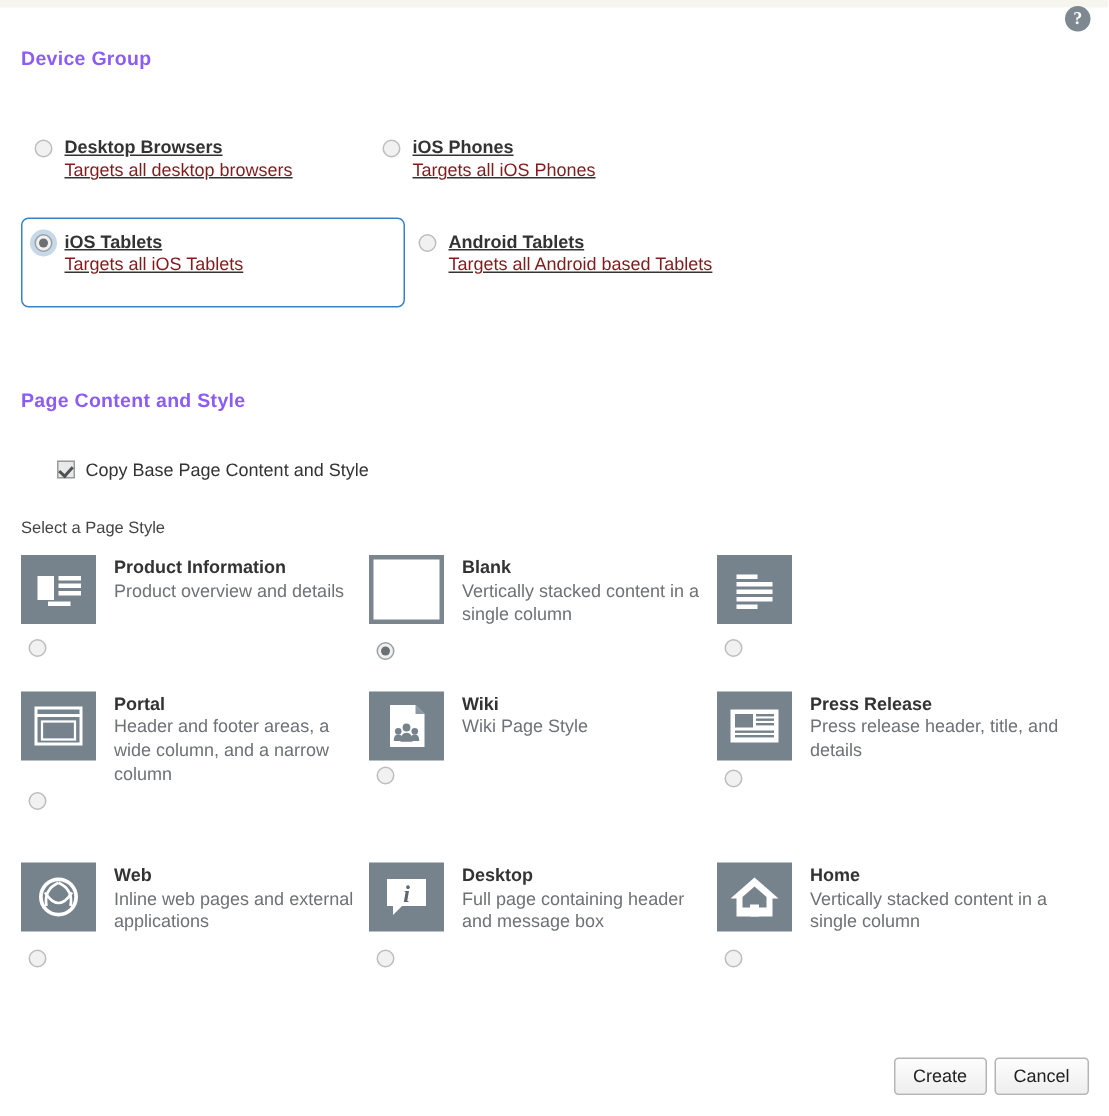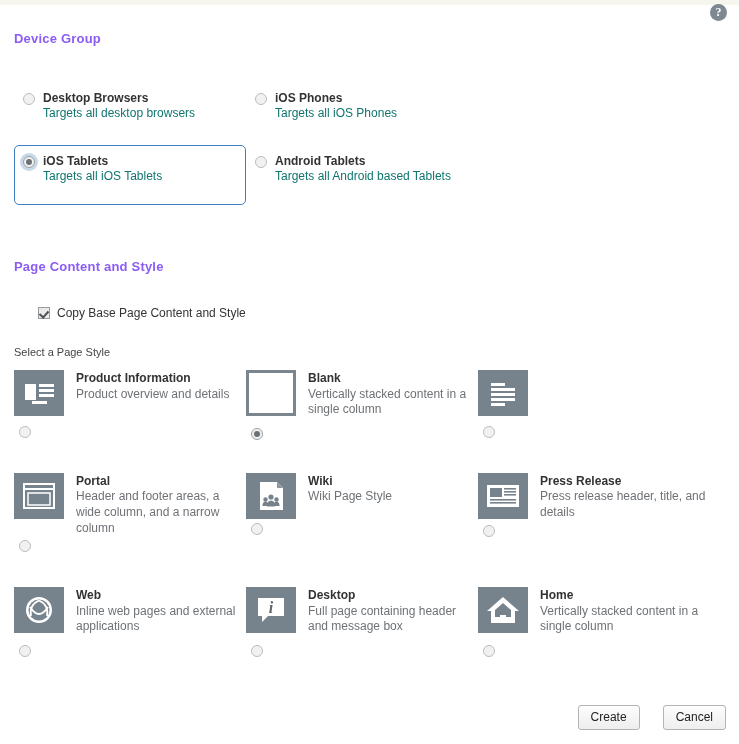--- a/index.html
+++ b/index.html
@@ -41,29 +41,30 @@
   }
   .device-row{display:flex;}
   .device-opt{
     position:relative;
     display:flex;align-items:flex-start;
     box-sizing:border-box;
     padding:8px 10px 8px 8px;
     border:1px solid transparent;
     border-radius:5px;
     cursor:pointer;
+    text-decoration:underline;
   }
   .device-opt.selected{
     border-color:#3b82c4;
     background:#ffffff;
   }
   .device-opt .rd{flex:0 0 auto;margin-top:2px;margin-right:8px;}
   .device-text{line-height:1.28;}
   .device-name{font-weight:bold;color:#333333;font-size:12px;}
-  .device-desc{color:#0f766e;font-size:12px;margin-top:18px;max-width:160px;}
+  .device-desc{color:#7f1d1d;font-size:12px;margin-top:18px;max-width:160px;}
   
   .rd{
     width:12px;height:12px;border-radius:50%;
     background:#f1f1f1;
     border:1px solid #bdbdbd;
     box-sizing:border-box;
     display:inline-block;
     position:relative;
   }
   .rd.checked{
@@ -118,21 +119,21 @@
     border:3px solid #7b858d;
     width:44px;height:40px;
   }
   .style-text{line-height:1.3;padding-top:1px;}
   .style-name{font-weight:bold;font-size:12px;color:#333333;}
   .style-desc{color:#6e7276;font-size:12px;max-width:150px;margin-top:0px;}
   .style-radio{margin-top:10px;margin-left:5px;}
   
   .footer{
     position:absolute;right:13px;bottom:14px;
-    display:flex;gap:23px;
+    display:flex;gap:5px;
   }
   .btn{
     font-family:"Liberation Sans", sans-serif;
     font-size:12px;color:#222222;
     background:linear-gradient(#fdfdfd,#eeeeee);
     border:1px solid #b4b4b4;
     border-radius:3px;
     padding:5px 12px 6px;
     cursor:pointer;
     line-height:1;
@@ -159,21 +160,21 @@
     <div class="device-opt" style="width:232px">
       <span class="rd"></span>
       <span class="device-text">
         <span class="device-name">iOS Phones</span><br>
         <span class="device-desc">Targets all iOS Phones</span>
       </span>
     </div>
   </div>
 
   <div class="device-row" style="margin-top:14px">
-    <div class="device-opt selected" style="width:232px;height:60px">
+    <div class="device-opt selected" style="width:256px;height:60px">
       <span class="rd checked focus"></span>
       <span class="device-text">
         <span class="device-name">iOS Tablets</span><br>
         <span class="device-desc">Targets all iOS Tablets</span>
       </span>
     </div>
     <div class="device-opt" style="width:232px">
       <span class="rd"></span>
       <span class="device-text">
         <span class="device-name">Android Tablets</span><br>
@@ -235,21 +236,21 @@
             <rect x="13" y="23" width="24" height="3" fill="#ffffff"></rect>
             <rect x="13" y="28" width="24" height="3" fill="#ffffff"></rect>
             <rect x="13" y="33" width="14" height="3" fill="#ffffff"></rect>
           </svg>
         </span>
       </div>
       <div class="style-radio"><span class="rd"></span></div>
     </div>
   </div>
 
-  <div class="style-row" style="margin-top:30px">
+  <div class="style-row" style="margin-top:18px">
 
     <div class="style-cell" style="width:232px">
       <div class="style-top">
         <span class="tile">
           <svg width="50" height="46" viewBox="0 0 50 46">
             <rect x="10" y="11" width="30" height="24" fill="none" stroke="#ffffff" stroke-width="2"></rect>
             <line x1="10" y1="16" x2="40" y2="16" stroke="#ffffff" stroke-width="2"></line>
             <rect x="14" y="20" width="22" height="12" fill="none" stroke="#ffffff" stroke-width="1.5"></rect>
           </svg>
         </span>

